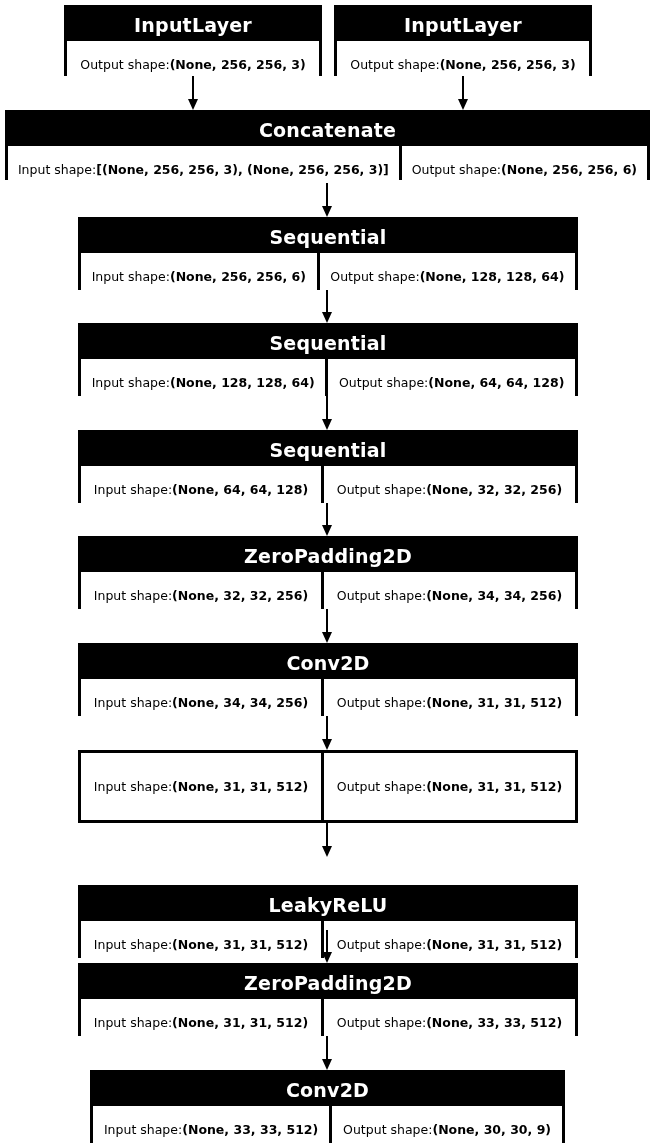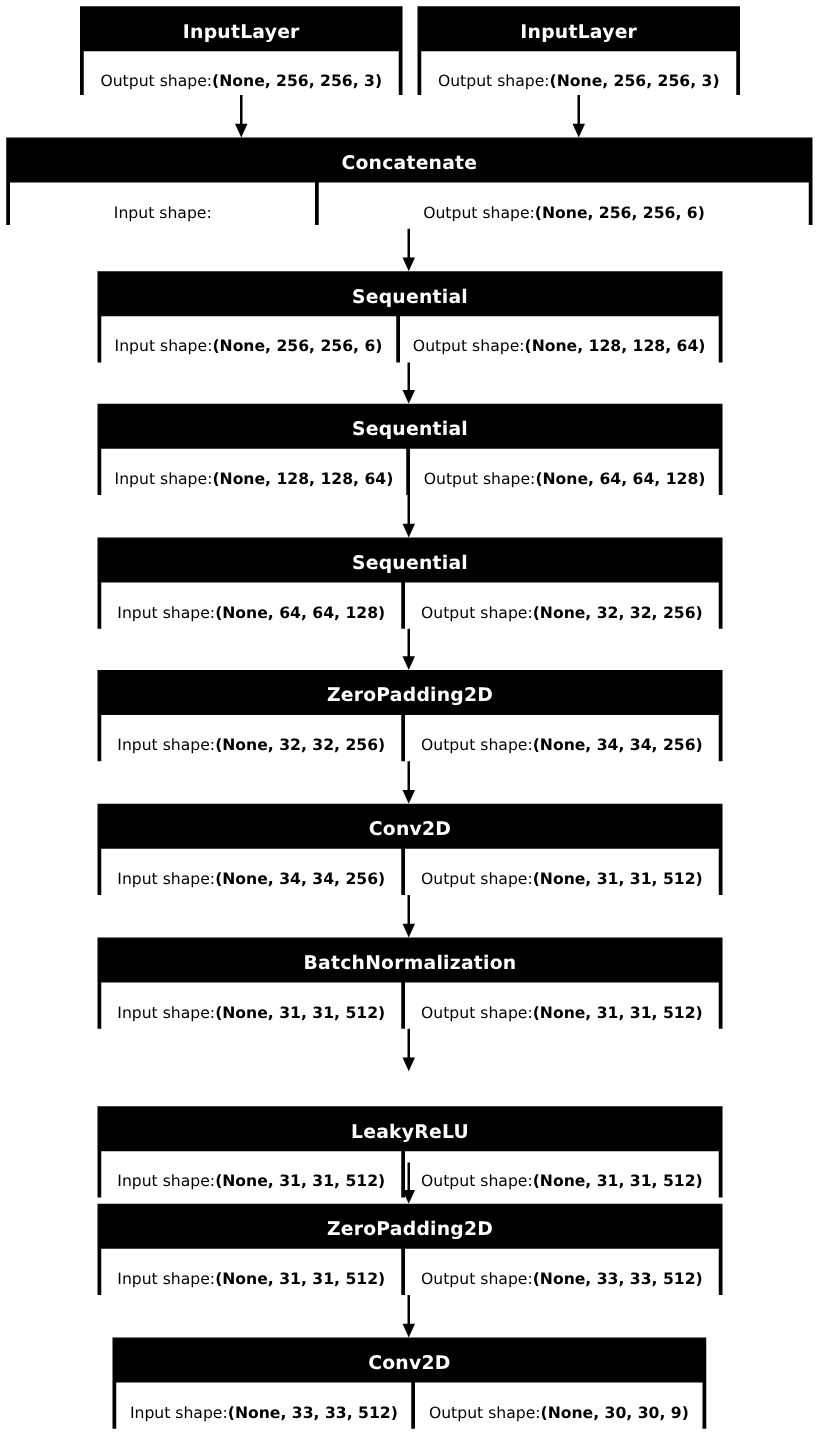--- a/index.html
+++ b/index.html
@@ -19,21 +19,21 @@
     display: flex;
     flex-direction: column;
   }
   .node-header {
     flex: 0 0 33px;
     display: flex;
     align-items: center;
     justify-content: center;
     color: #ffffff;
     font-weight: bold;
-    font-size: 15px;
+    font-size: 19px;
     letter-spacing: 0.2px;
   }
   .node-cells {
     flex: 1;
     display: flex;
     gap: 3px;
   }
   .cell {
     flex: 1 1 auto;
     background: #ffffff;
@@ -116,20 +116,21 @@
           <b>(None, 256, 256, 3)</b>
         </div>
     </div>
   </div>
 
   <div class="node n3">
     <div class="node-header">Concatenate</div>
     <div class="node-cells">
       <div class="cell">
           <span>Input shape: </span>
+          <b>[(None, 256, 256, 3), (None, 256, 256, 3)]</b>
         </div>
       <div class="cell">
           <span>Output shape: </span>
           <b>(None, 256, 256, 6)</b>
         </div>
     </div>
   </div>
 
   <div class="node n4">
     <div class="node-header">Sequential</div>
@@ -195,21 +196,20 @@
           <b>(None, 34, 34, 256)</b>
         </div>
       <div class="cell">
           <span>Output shape: </span>
           <b>(None, 31, 31, 512)</b>
         </div>
     </div>
   </div>
 
   <div class="node n9">
-    <div class="node-header">BatchNormalization</div>
     <div class="node-cells">
       <div class="cell">
           <span>Input shape: </span>
           <b>(None, 31, 31, 512)</b>
         </div>
       <div class="cell">
           <span>Output shape: </span>
           <b>(None, 31, 31, 512)</b>
         </div>
     </div>

